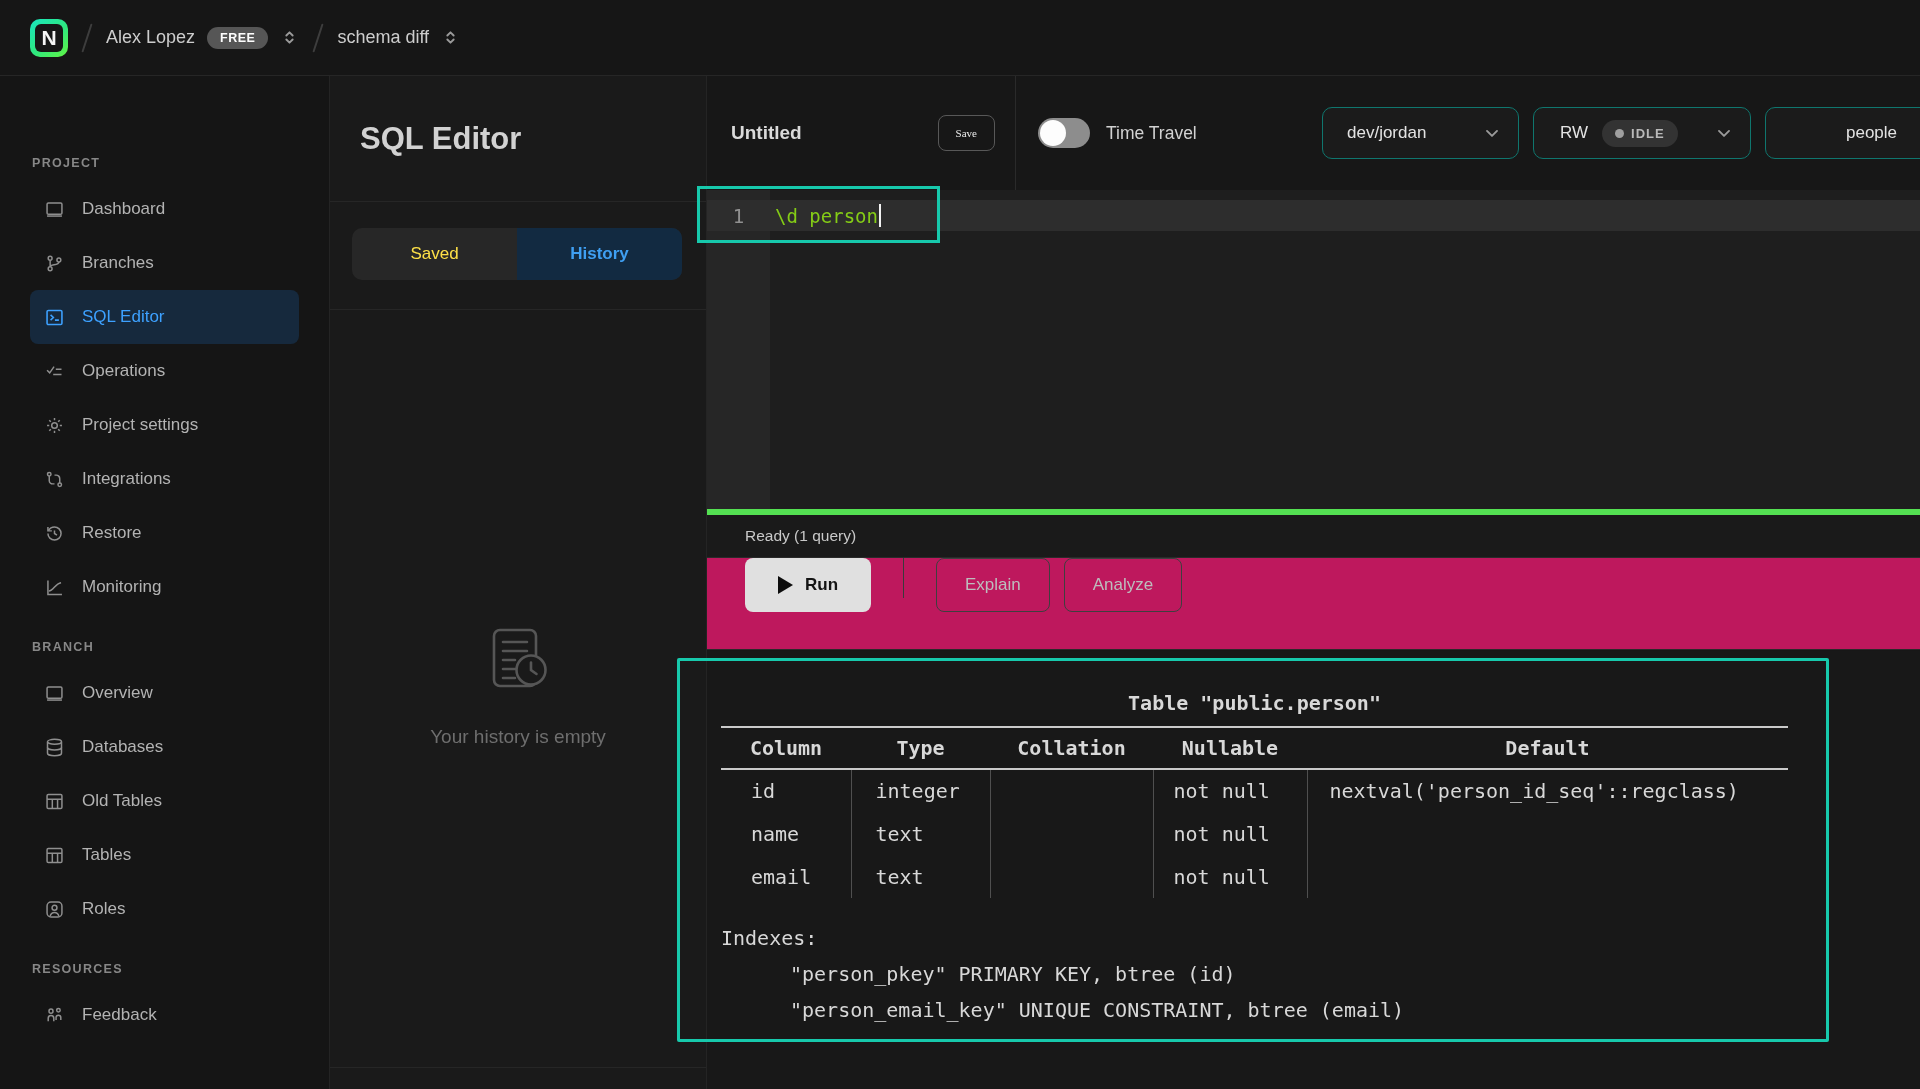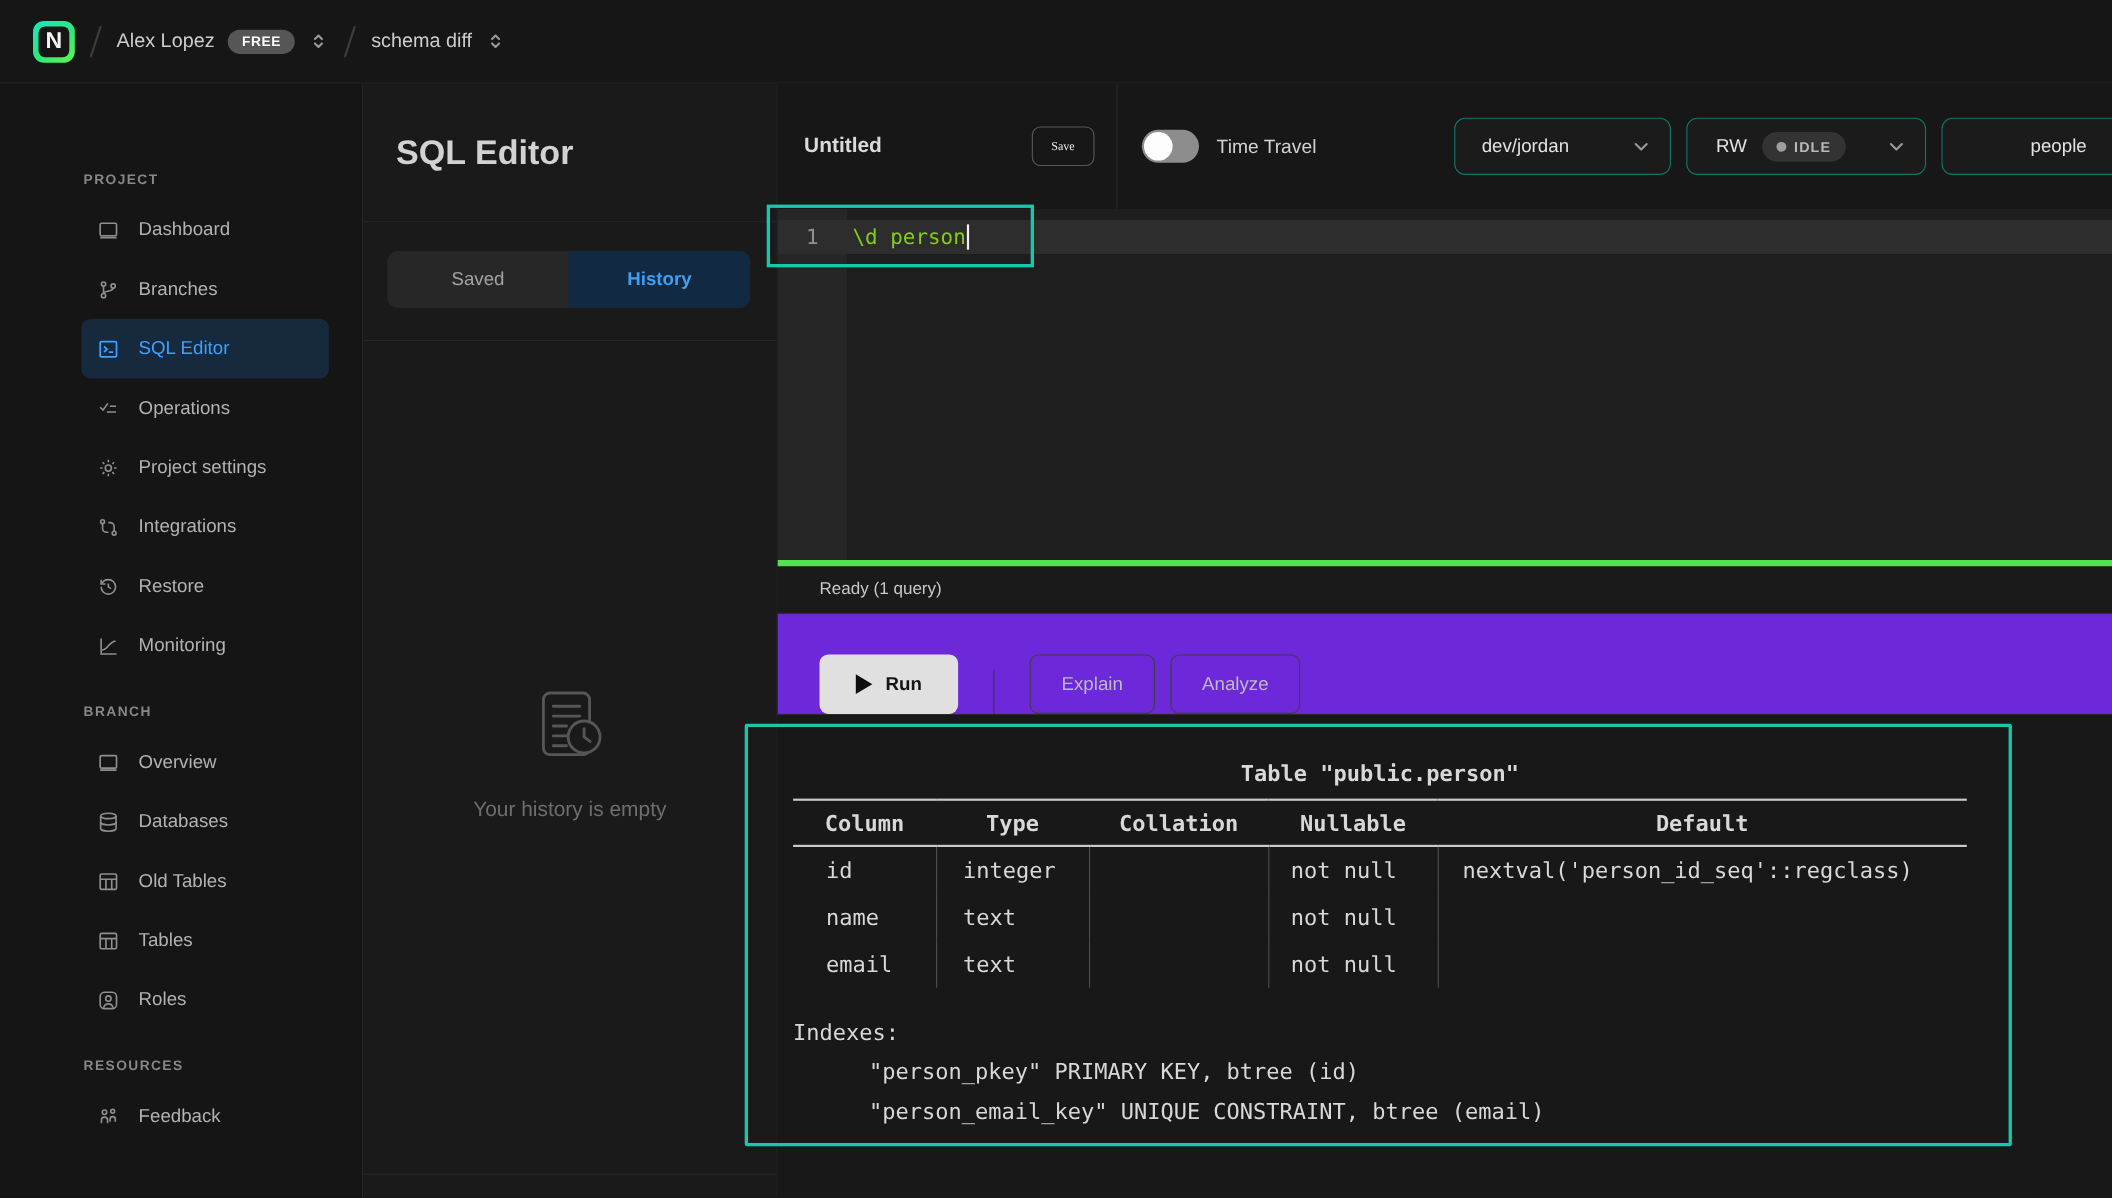--- a/index.html
+++ b/index.html
@@ -42,21 +42,21 @@
     position:absolute; top:76px; left:0; bottom:0; width:330px;
     background:#151515; border-right:1px solid #242424; padding-top:80px;
   }
   .middle {
     position:absolute; top:76px; left:330px; bottom:0; width:377px;
     background:#1a1a1a; border-right:1px solid #242424;
   }
   .rightpane { position:absolute; top:76px; left:707px; right:0; bottom:0; background:#171717; }
 
   
-  .nav-section { margin-bottom:26px;margin-left:44px; }
+  .nav-section { margin-bottom:26px; }
   .nav-title {
     padding-left:32px; font-size:12.5px; letter-spacing:1.3px; color:#878787;
     font-weight:700; margin-bottom:12px;
   }
   .nav-item {
     height:54px; display:flex; align-items:center; gap:17px;
     margin:0 30px 0 30px; padding-left:14px; border-radius:8px;
     color:#b3b3b3; font-size:17px; cursor:pointer;
   }
   .nav-item .nicon { color:#8f8f8f; flex:0 0 auto; }
@@ -69,21 +69,21 @@
     display:flex; align-items:center; padding-left:30px;
   }
   .middle-title { font-size:31px; font-weight:700; color:#d2d2d2; }
   .tabs-block { height:108px; border-bottom:1px solid #262626; padding:26px 0 0 22px; }
   .segmented {
     width:330px; height:52px; border-radius:10px; overflow:hidden; display:flex;
     background:#272727;
   }
   .seg-tab {
     flex:1; display:flex; align-items:center; justify-content:center;
-    font-size:17px; color:#a3a3a3; cursor:pointer;
+    font-size:17px; color:#fde047; cursor:pointer;
   }
   .seg-tab.active { background:#122a41; color:#3f9ff2; font-weight:600; }
   .history-empty { display:flex; flex-direction:column; align-items:center; padding-top:312px; gap:26px; }
   .history-empty .empty-text { font-size:19px; color:#6e6e6e; }
   .middle-bottom-divider { position:absolute; bottom:21px; left:0; right:0; height:1px; background:#262626; }
 
   
   .toolbar { height:114px; display:flex; align-items:center; background:#171717; }
   .toolbar-left { width:308px; display:flex; align-items:center; justify-content:space-between; padding:0 20px 0 24px; }
   .query-title { font-size:19px; font-weight:600; color:#dadada; }
@@ -123,22 +123,22 @@
   .line-num { width:63px; text-align:center; color:#909090; flex:0 0 auto; }
   .code-text { color:#84cc16; margin-left:5px;text-align:center; }
   .caret { display:inline-block; width:2px; height:23px; background:#f2f2f2; vertical-align:middle; margin-left:1px; }
 
   .progress-bar { height:6px; background:#54e052; }
   .status-row {
     height:43px; background:#1a1a1a; border-bottom:1px solid #2a2a2a;
     display:flex; align-items:center; padding-left:38px; font-size:15.5px; color:#c9c9c9;
   }
   .actions-row {
-    height:92px; background:#6d28d9; border-bottom:1px solid #2a2a2a;
-    display:flex; align-items:flex-end; padding-left:38px; gap:0;
+    height:92px; background:#be185d; border-bottom:1px solid #2a2a2a;
+    display:flex; align-items:flex-start; padding-left:38px; gap:0;
   }
   .btn-run {
     width:126px; height:54px; background:#e0e0e0; border:none; border-radius:8px;
     display:flex; align-items:center; justify-content:center; gap:12px;
     font-size:17px; font-weight:600; color:#141414; cursor:pointer; font-family:inherit;
   }
   .play-icon { width:0; height:0; border-left:15px solid #0d0d0d; border-top:9px solid transparent; border-bottom:9px solid transparent; }
   .actions-sep { width:1px; height:40px; background:#3a3a3a; margin:0 32px; }
   .btn-ghost {
     height:54px; padding:0 28px; background:transparent; border:1px solid #3f3f3f; border-radius:8px;

